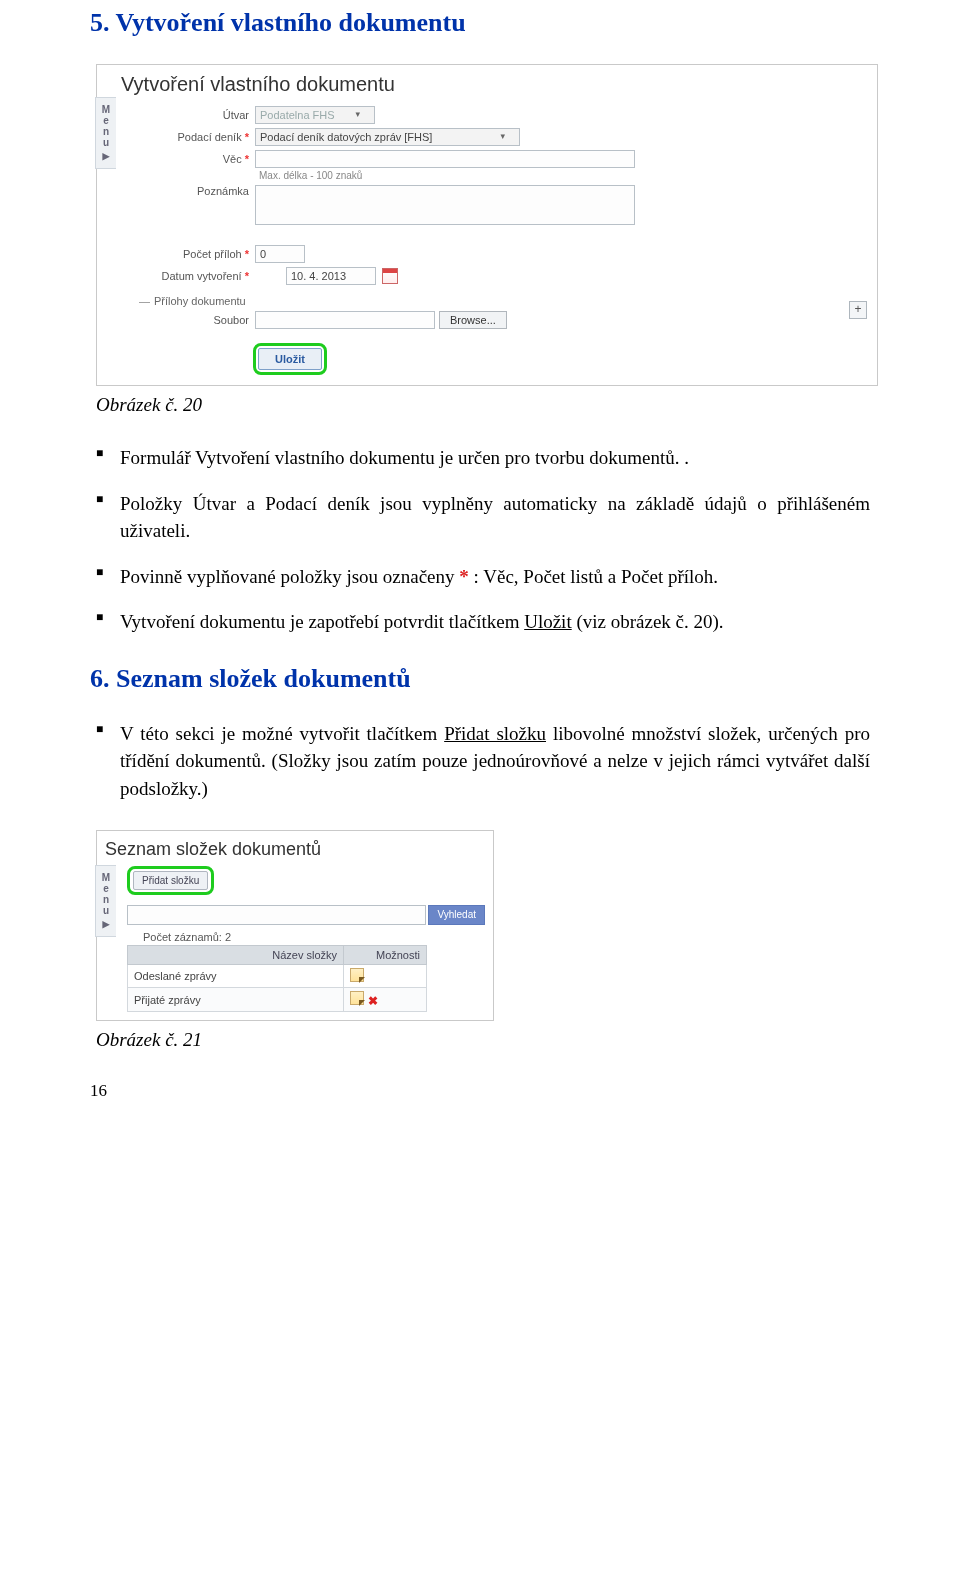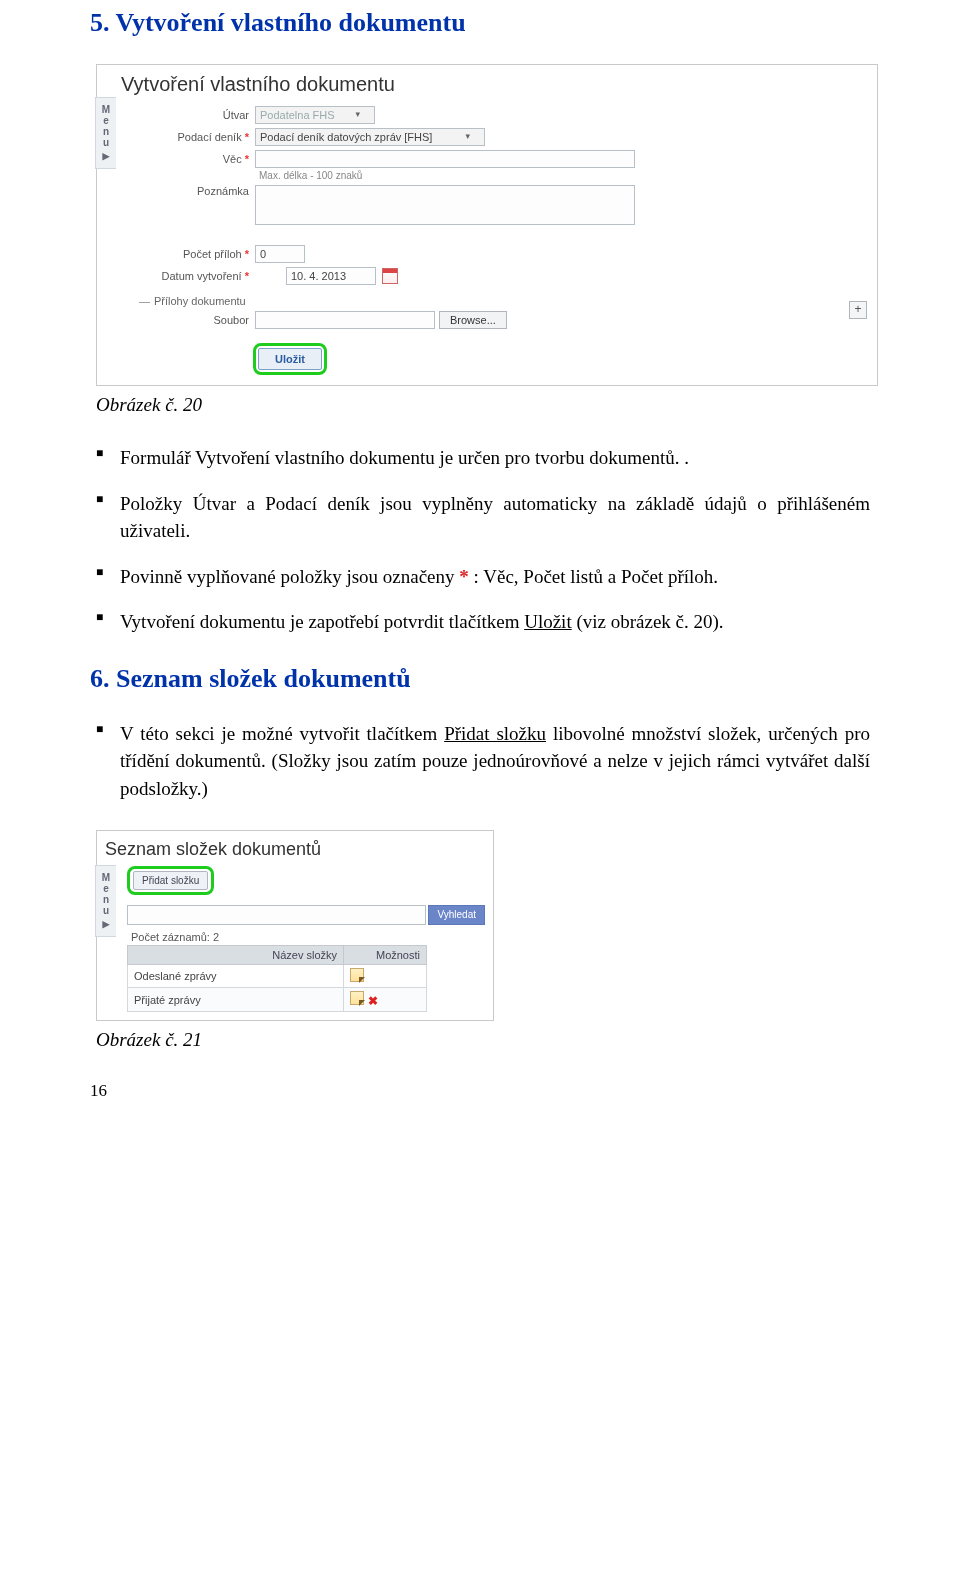--- a/index.html
+++ b/index.html
@@ -124,21 +124,21 @@
   .smallbtn {
     display:inline-block; border:1px solid #b0b6c0; background:#eef1f5;
     color:#445; font-size:10px; padding:3px 8px; border-radius:2px;
   }
   .search-row { display:flex; margin:4px 0 6px 0;}
   .search-row .s-input { flex:1; height:20px;}
   .search-btn {
     background:#6a86c8; color:#fff; font-size:10px; border:1px solid #5b78bb;
     padding:3px 8px; margin-left:2px;
   }
-  .count { font-size:11px; color:#555; margin:4px 0 2px 4px;}
+  .count { font-size:11px; color:#555; margin:4px 0 2px 16px;}
   table.flist { border-collapse:collapse; width: 300px; font-size:11px;}
   table.flist th {
     background:#d9dee3; border:1px solid #c3c9cf; padding:3px 6px;
     text-align:right; color:#445; font-weight:normal;
   }
   table.flist td { border:1px solid #d3d8dd; padding:3px 6px;}
   table.flist tr:nth-child(odd) td{ background:#fafbfc;}
   .ico-edit{ display:inline-block; width:12px; height:12px; border:1px solid #c9a96b; background:linear-gradient(#fff0c4,#ffe39a); position:relative;}
   .ico-edit::after{content:""; position:absolute; right:-2px; bottom:-2px; width:0;height:0;border:3px solid transparent;border-left-color:#7a5a20;border-top-color:#7a5a20;}
   .ico-del{ color:#d22; font-weight:bold; margin-left:4px; font-size:12px;}
@@ -162,21 +162,21 @@
     <div class="title">Vytvoření vlastního dokumentu</div>
     <div class="form-area">
       <div class="row">
         <div class="lab">Útvar</div>
         <div class="s-select" style="width:120px; color:#9aa;">
           <span>Podatelna FHS</span><span class="chev">▾</span>
         </div>
       </div>
       <div class="row">
         <div class="lab req">Podací deník</div>
-        <div class="s-select" style="width:230px;">
+        <div class="s-select" style="width:265px;">
           <span>Podací deník datových zpráv [FHS]</span><span class="chev">▾</span>
         </div>
       </div>
       <div class="row">
         <div class="lab req">Věc</div>
         <input class="s-input" style="width: 380px;">
       </div>
       <div class="hint">Max. délka - 100 znaků</div>
       <div class="row" style="align-items:flex-start;">
         <div class="lab">Poznámka</div>

